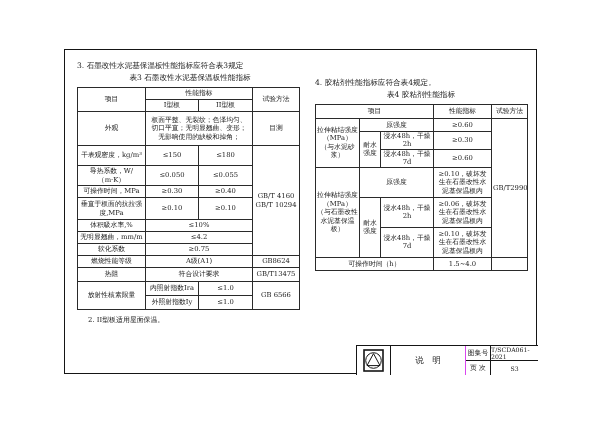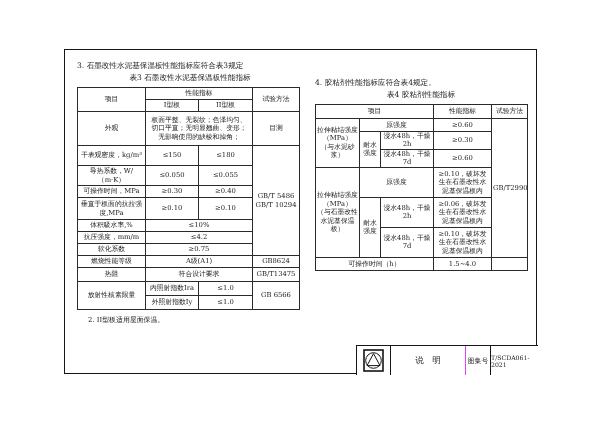--- a/index.html
+++ b/index.html
@@ -78,21 +78,21 @@
       <tr style="height:34px">
         <td>外观</td>
         <td colspan="2" class="tl">板面平整、无裂纹；色泽均匀、切口平直；无明显翘曲、变形；无影响使用的缺棱和掉角；</td>
         <td>目测</td>
       </tr>
       <tr style="height:20px">
         <td>干表观密度，kg/m³</td>
         <td>≤150</td>
         <td>≤180</td>
         <td rowspan="7">
-          <div>GB/T 5486</div>
+          <div>GB/T 4160</div>
           <div>GB/T 10294</div>
         </td>
       </tr>
       <tr style="height:20px">
         <td>导热系数，W/（m·K）</td>
         <td>≤0.050</td>
         <td>≤0.055</td>
       </tr>
       <tr style="height:12px">
         <td>可操作时间，MPa</td>
@@ -102,21 +102,21 @@
       <tr style="height:22px">
         <td>垂直于板面的抗拉强度,MPa</td>
         <td>≥0.10</td>
         <td>≥0.10</td>
       </tr>
       <tr style="height:12px">
         <td>体积吸水率,%</td>
         <td colspan="2">≤10%</td>
       </tr>
       <tr style="height:12px">
-        <td>抗压强度，mm/m</td>
+        <td>无明显翘曲，mm/m</td>
         <td colspan="2">≤4.2</td>
       </tr>
       <tr style="height:12px">
         <td>软化系数</td>
         <td colspan="2">≥0.75</td>
       </tr>
       <tr style="height:12px">
         <td>燃烧性能等级</td>
         <td colspan="2">A级(A1)</td>
         <td>GB8624</td>
@@ -207,16 +207,20 @@
         <circle cx="10.5" cy="11.5" r="7.8" fill="none" stroke="#151515" stroke-width="1"></circle>
         <polygon points="10.5,4.6 17,16.6 4,16.6" fill="none" stroke="#151515" stroke-width="1"></polygon>
       </svg>
     </div>
     <div class="tb-desc">说　明</div>
     <div class="tb-info">
       <div class="tb-row">
         <div class="tb-label">图集号</div>
         <div class="tb-value">T/SCDA061-2021</div>
       </div>
+      <div class="tb-row">
+        <div class="tb-label">页 次</div>
+        <div class="tb-value">S3</div>
+      </div>
     </div>
   </div>
 
 </div>
 
 </body></html>

